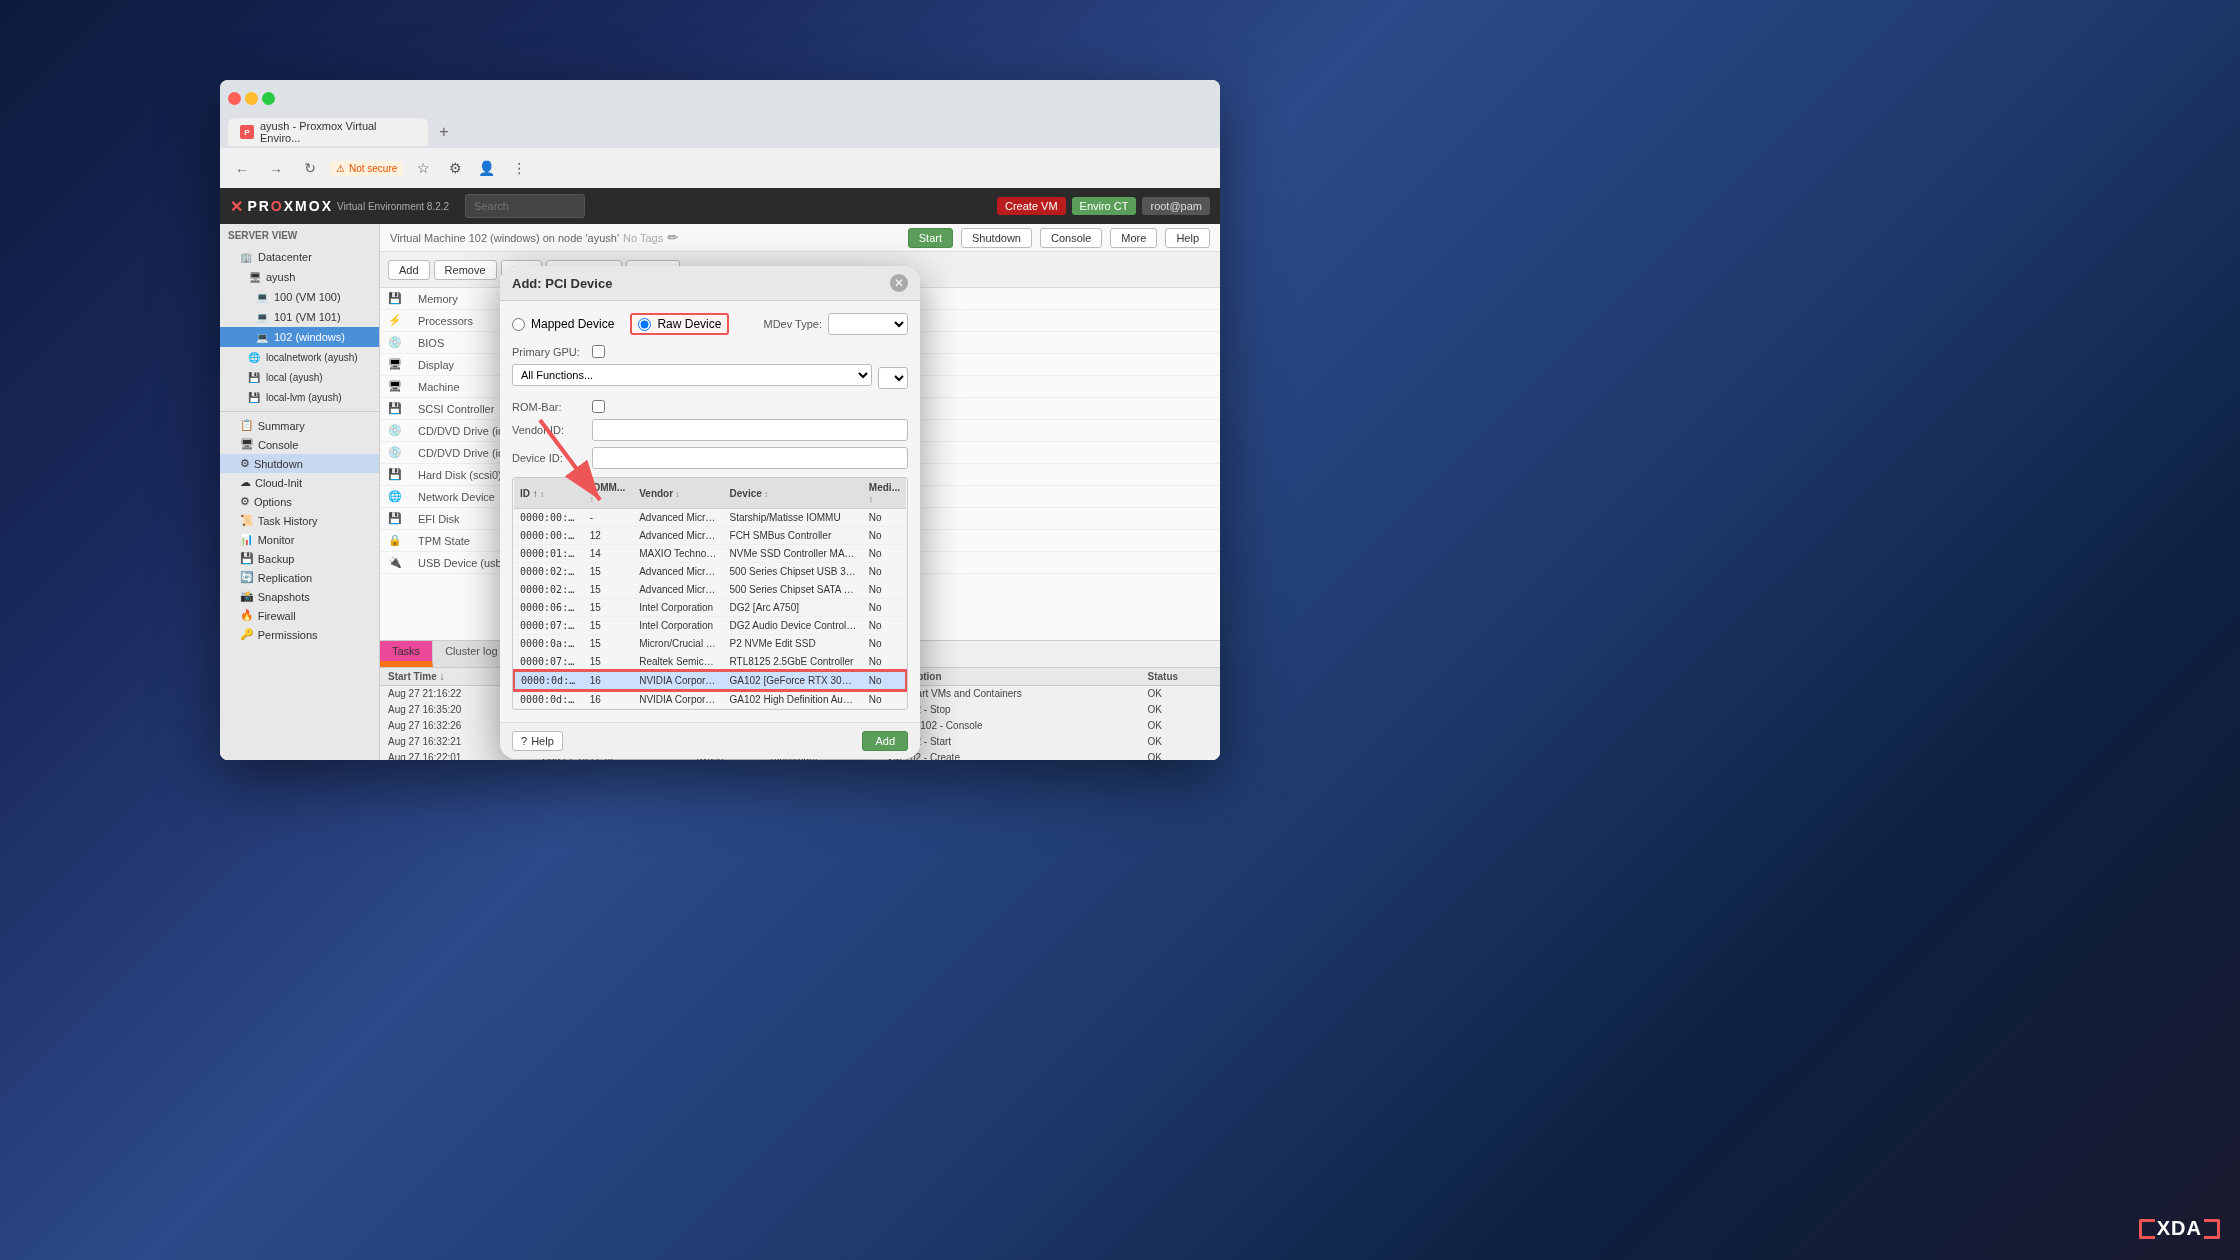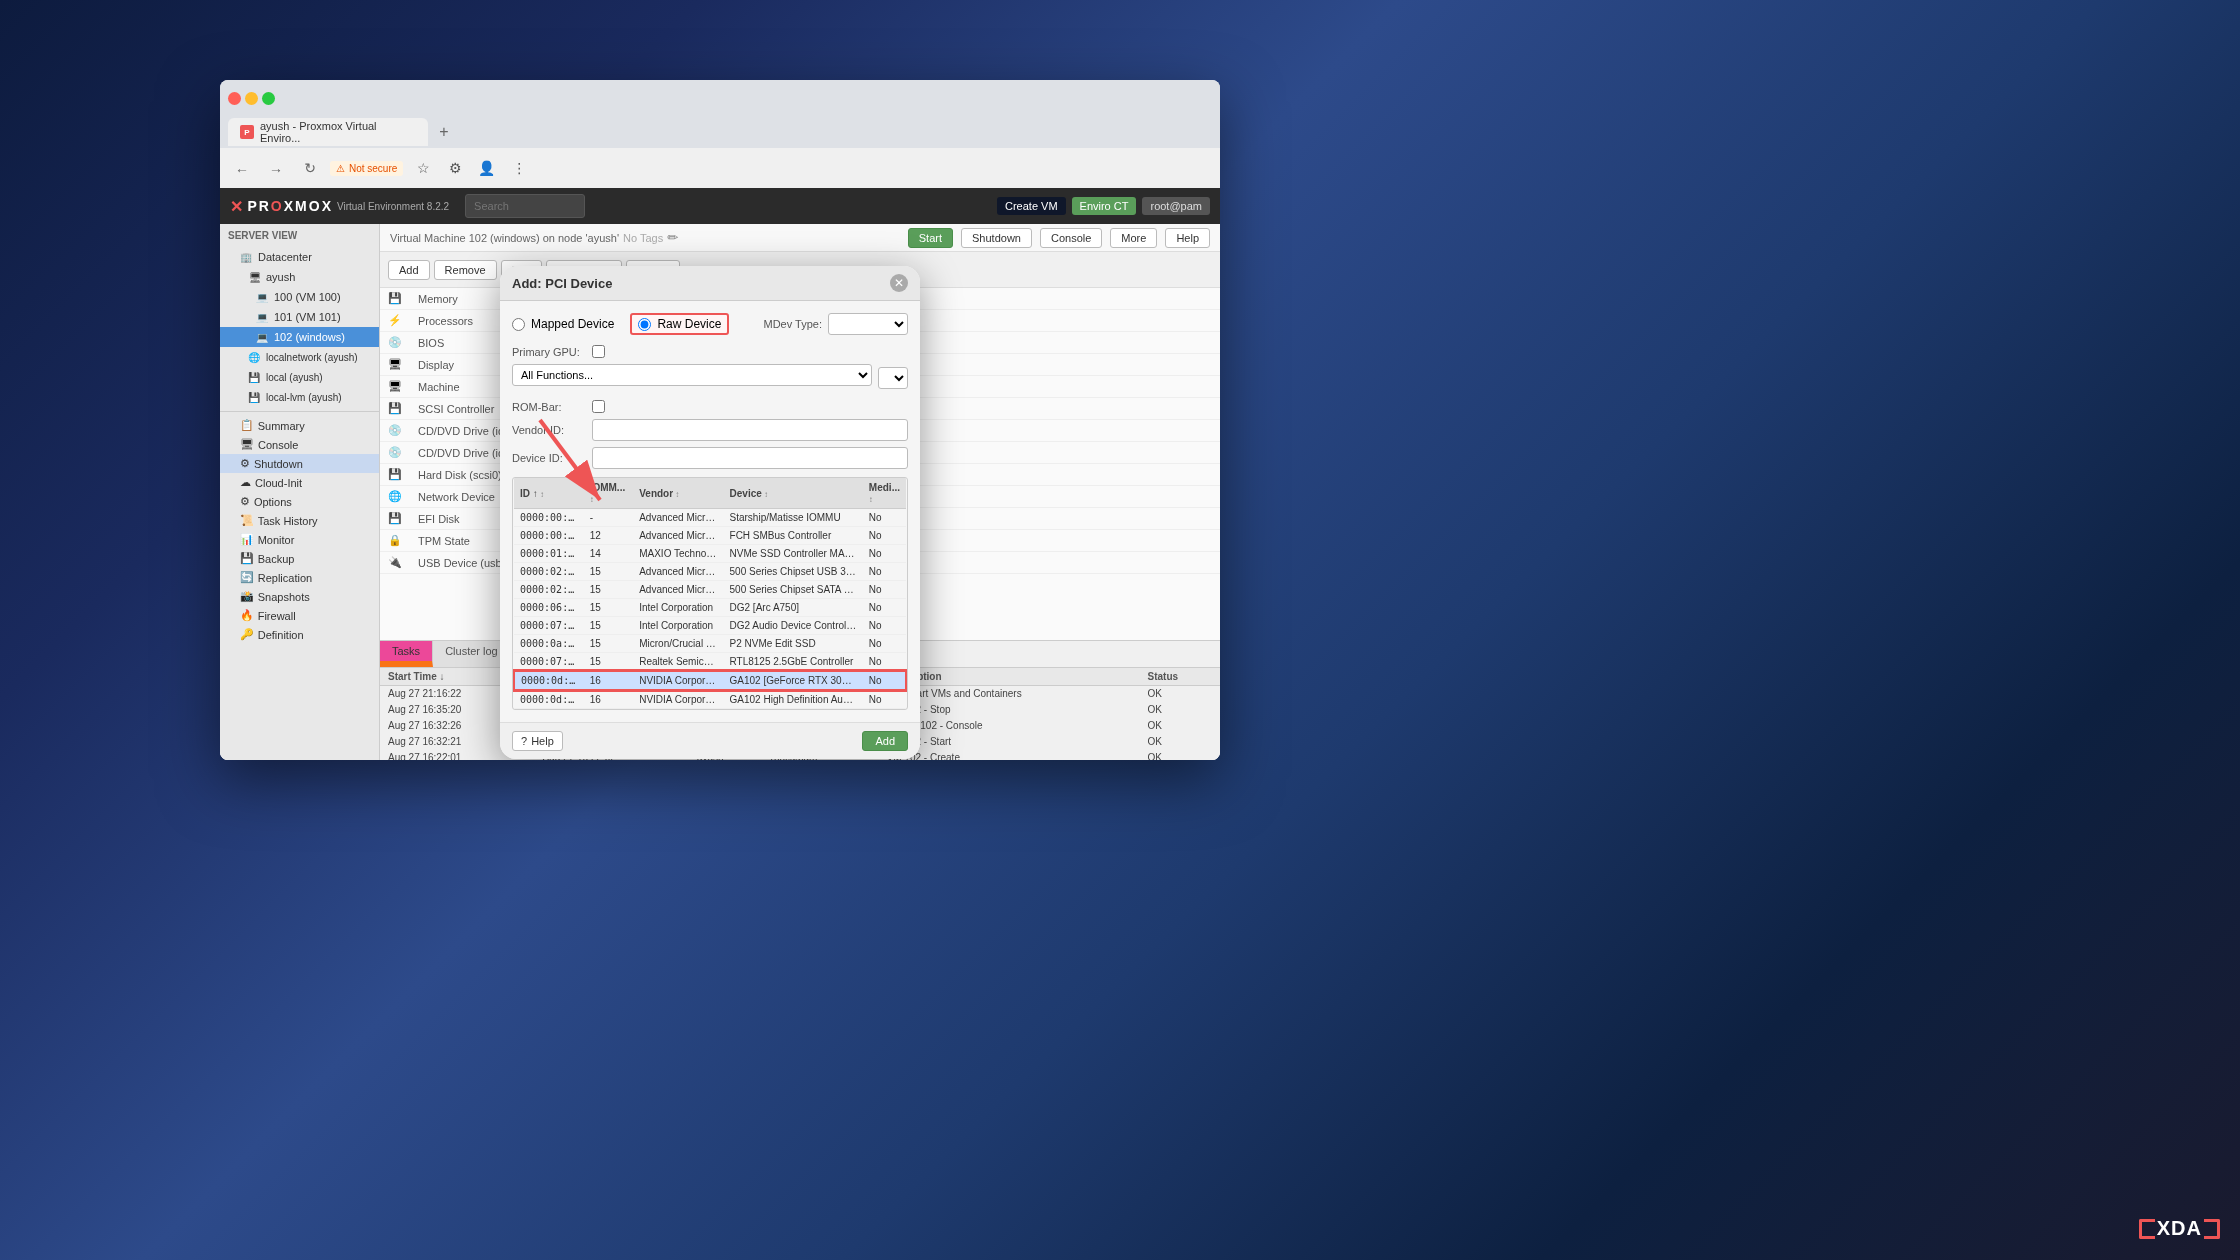--- a/index.html
+++ b/index.html
@@ -243,21 +243,21 @@
 
     .header-btn {
       padding: 3px 8px;
       border-radius: 3px;
       border: none;
       cursor: pointer;
       font-size: 11px;
       font-weight: 500;
     }
 
-    .btn-create-vm { background: #0f172a; color: white; }
+    .btn-create-vm { background: #b91c1c; color: white; }
     .btn-create-ct { background: #5a9e5a; color: white; }
     .btn-user { background: #555; color: #ddd; }
 
     .proxmox-body {
       flex: 1;
       display: flex;
       overflow: hidden;
       justify-content: center;
     }
 
@@ -794,21 +794,21 @@
         <div class="sidebar-item sidebar-indent1">
           <span>📸</span>
           <span>Snapshots</span>
         </div>
         <div class="sidebar-item sidebar-indent1">
           <span>🔥</span>
           <span>Firewall</span>
         </div>
         <div class="sidebar-item sidebar-indent1">
           <span>🔑</span>
-          <span>Definition</span>
+          <span>Permissions</span>
         </div>
       </div>
 
       <div class="main-content">
 
         <div class="breadcrumb-bar">
           <span>Virtual Machine 102 (windows) on node 'ayush'</span>
           <span style="color:#aaa;">No Tags</span>
           <button style="border:none;background:none;cursor:pointer;color:#888;">✏</button>
           <div style="margin-left:auto;display:flex;gap:8px;align-items:center;">

